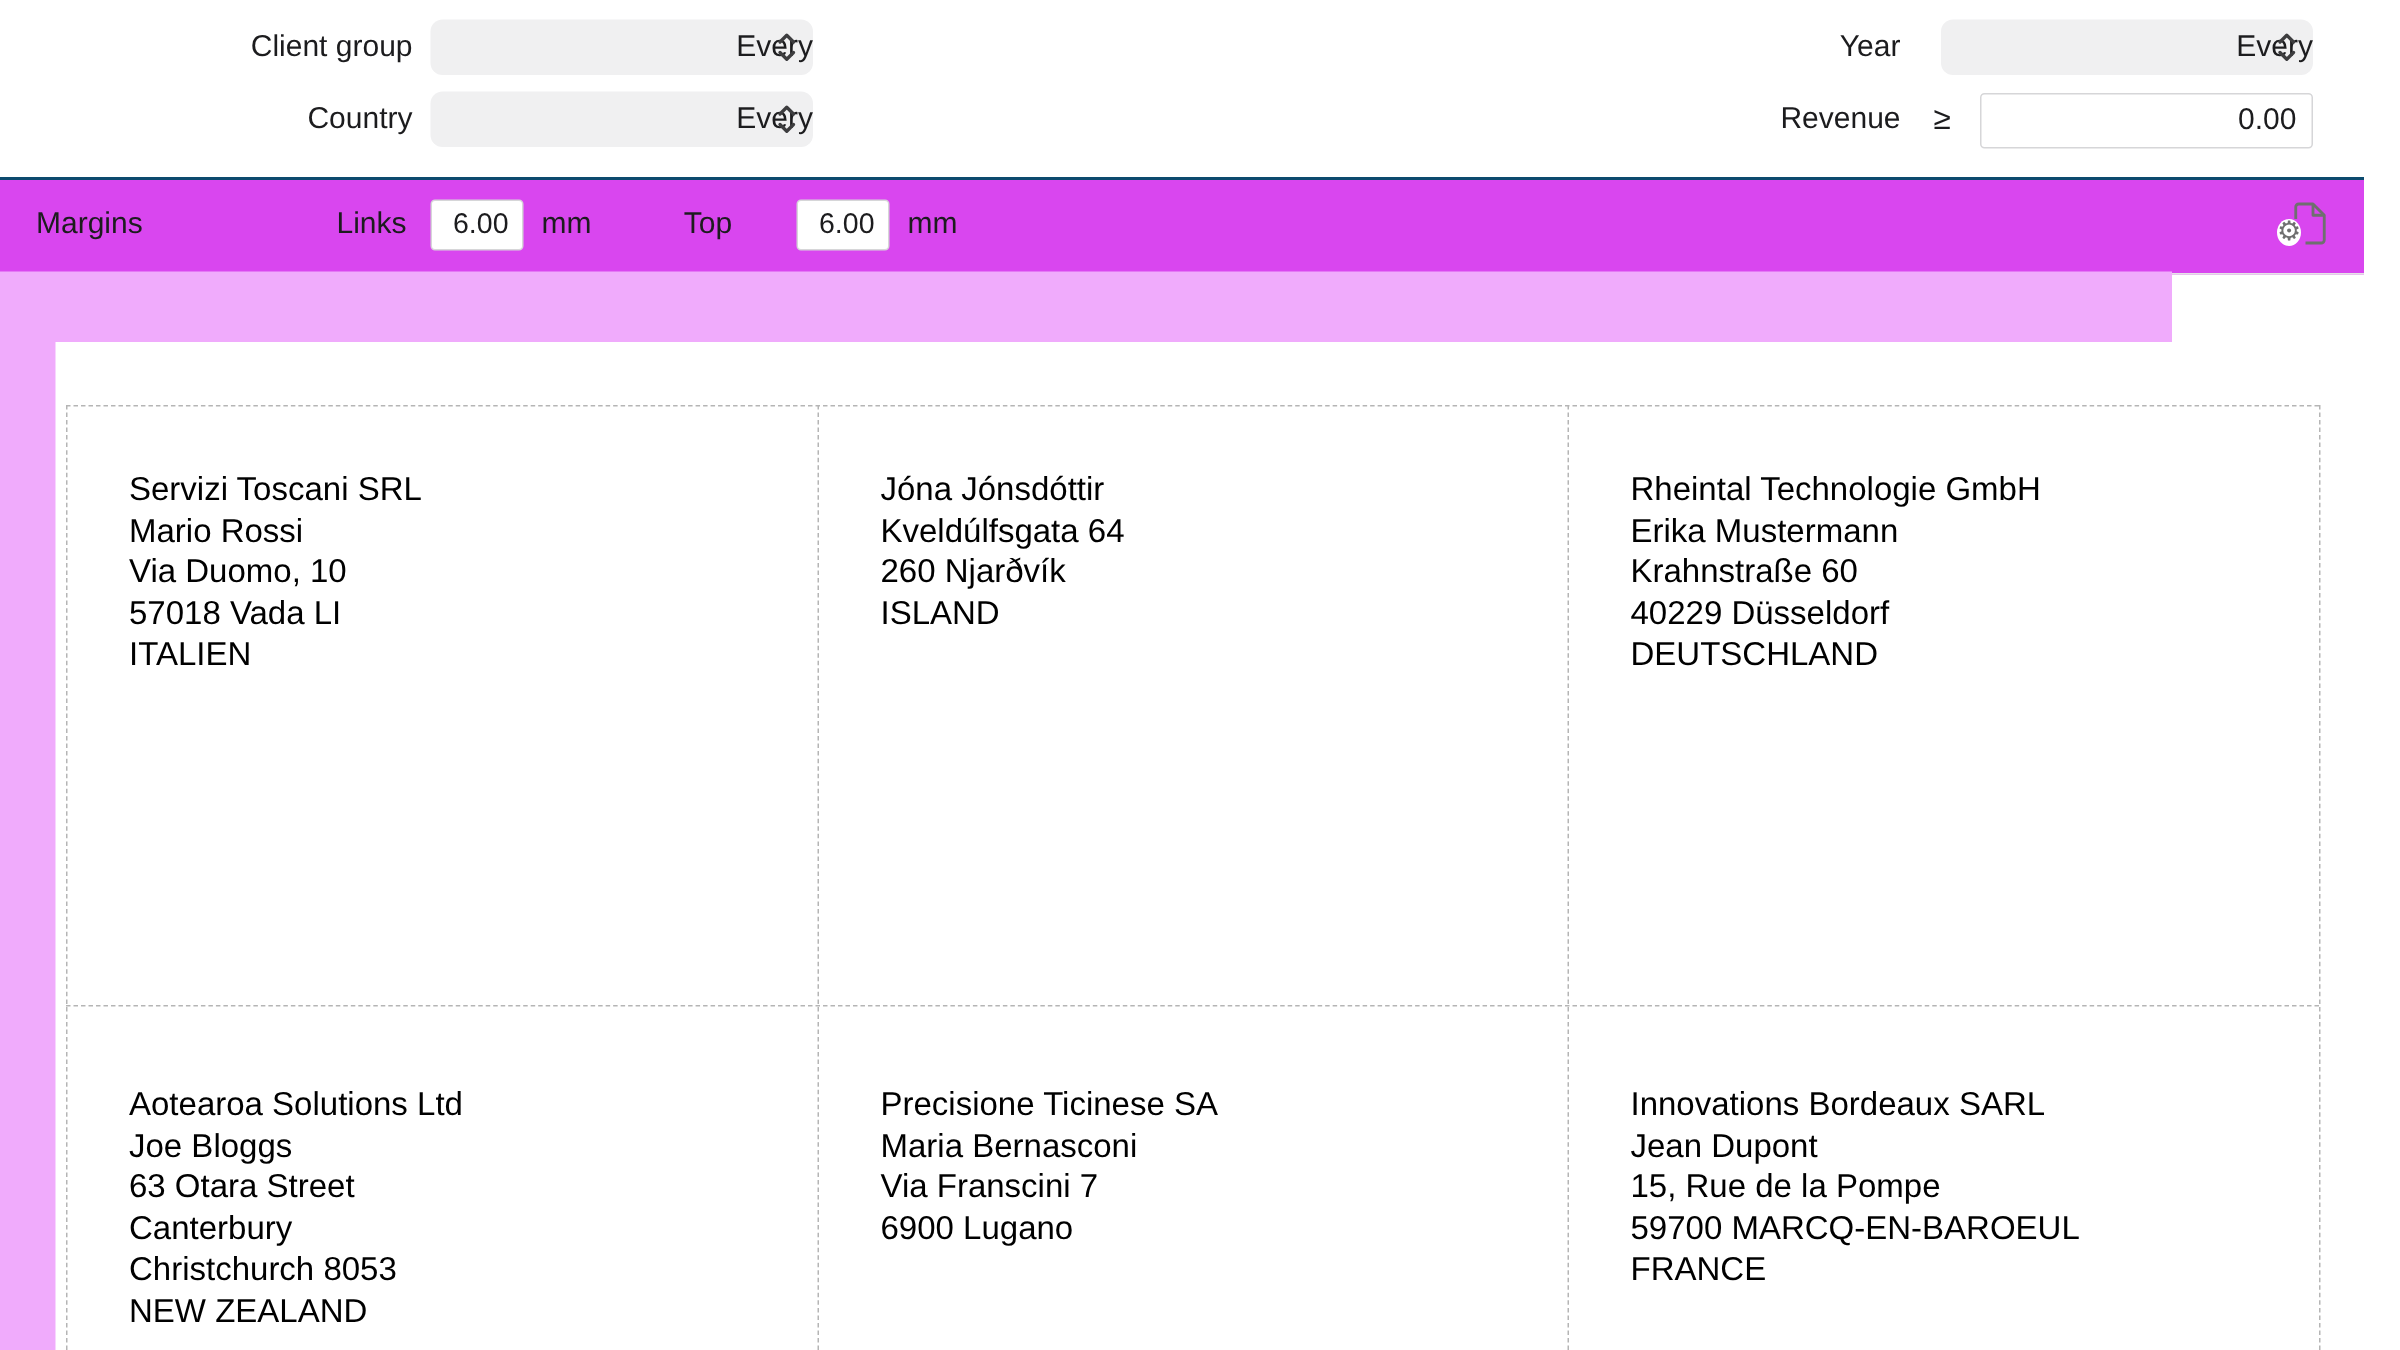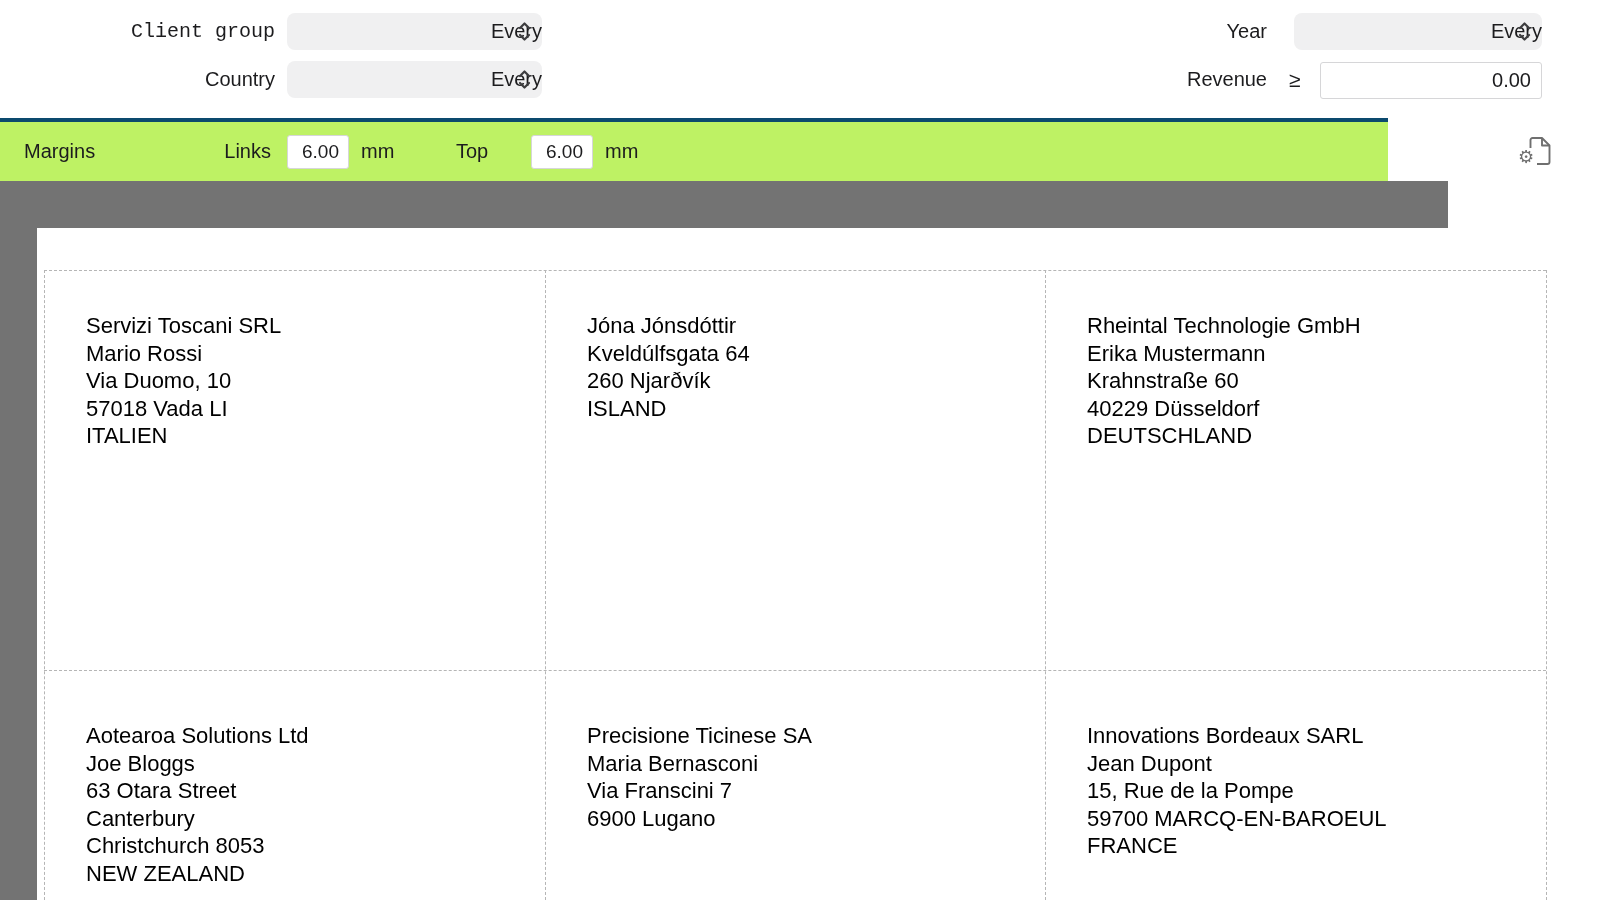--- a/index.html
+++ b/index.html
@@ -20,51 +20,51 @@
   .select .sel-text{font-size:20px;color:#1c1c1e;padding-left:16px;white-space:nowrap;}
   .select .chev{position:absolute;right:10px;top:7px;}
   .num-input{
     position:absolute;background:#fff;border:1px solid #d6d6d8;border-radius:3px;
     font-size:20px;color:#1c1c1e;text-align:right;box-sizing:border-box;
     font-family:"Liberation Sans","DejaVu Sans",sans-serif;outline:none;
   }
   .geq{position:absolute;font-size:21px;color:#1c1c1e;}
   
   .margins-bar{
-    position:absolute;left:0;top:118px;width:1388px;height:62px;background:#bef264;
-    border-top:4px solid #0c4a6e;border-bottom:1px solid #e4e4e5;box-sizing:content-box;
+    position:absolute;left:0;top:118px;width:1576px;height:62px;background:#d946ef;
+    border-top:2px solid #0c4a6e;border-bottom:1px solid #e4e4e5;box-sizing:content-box;
   }
   .mlabel{position:absolute;font-size:20px;color:#1c1c1e;white-space:nowrap;}
   .doc-gear{position:absolute;left:1521px;top:14px;width:34px;height:38px;}
   .doc-gear .gear{
     position:absolute;left:-3px;top:12px;font-size:18px;line-height:18px;color:#6f6f6f;
     background:#fff;border-radius:50%;
     font-family:"DejaVu Sans",sans-serif;
   }
   
-  .preview{position:absolute;left:0;top:181px;width:1448px;height:719px;background:#737373;}
+  .preview{position:absolute;left:0;top:181px;width:1448px;height:719px;background:#f0abfc;}
   .page{position:absolute;left:37px;top:47px;width:1511px;height:672px;background:#ffffff;}
   .vline{position:absolute;width:0;border-left:1px dashed #b5b5b5;}
   .hline{position:absolute;height:0;border-top:1px dashed #b5b5b5;}
   .label-cell{position:absolute;box-sizing:border-box;padding:42px 10px 0 42px;overflow:hidden;}
   .label-cell .line{
     font-size:22px;line-height:27.5px;color:#000;white-space:nowrap;
   }
   .c0{left:7px;width:501px;}
   .c1{left:508px;width:500px;}
   .c2{left:1008px;width:501px;}
   .r0{top:42px;height:400px;}
   .r1{top:452px;height:230px;}
 </style>
 </head>
 <body>
 
 <div class="filter-bar">
 
-  <div class="flabel" style="left:0;top:20px;width:275px;font-family:Liberation Mono, monospace;">Client group</div>
+  <div class="flabel" style="left:0;top:20px;width:275px;">Client group</div>
   <div class="select" style="left:287px;top:13px;width:255px;">
     <span class="sel-text">Every</span>
     <span class="chev">
       <svg width="15" height="23" viewBox="0 0 15 23" fill="none" stroke="#3d3d3f" stroke-width="2.2" stroke-linecap="round" stroke-linejoin="round">
         <polyline points="3,8 7.5,3.5 12,8"></polyline>
           <polyline points="3,15 7.5,19.5 12,15"></polyline>
       </svg>
     </span>
   </div>
 

